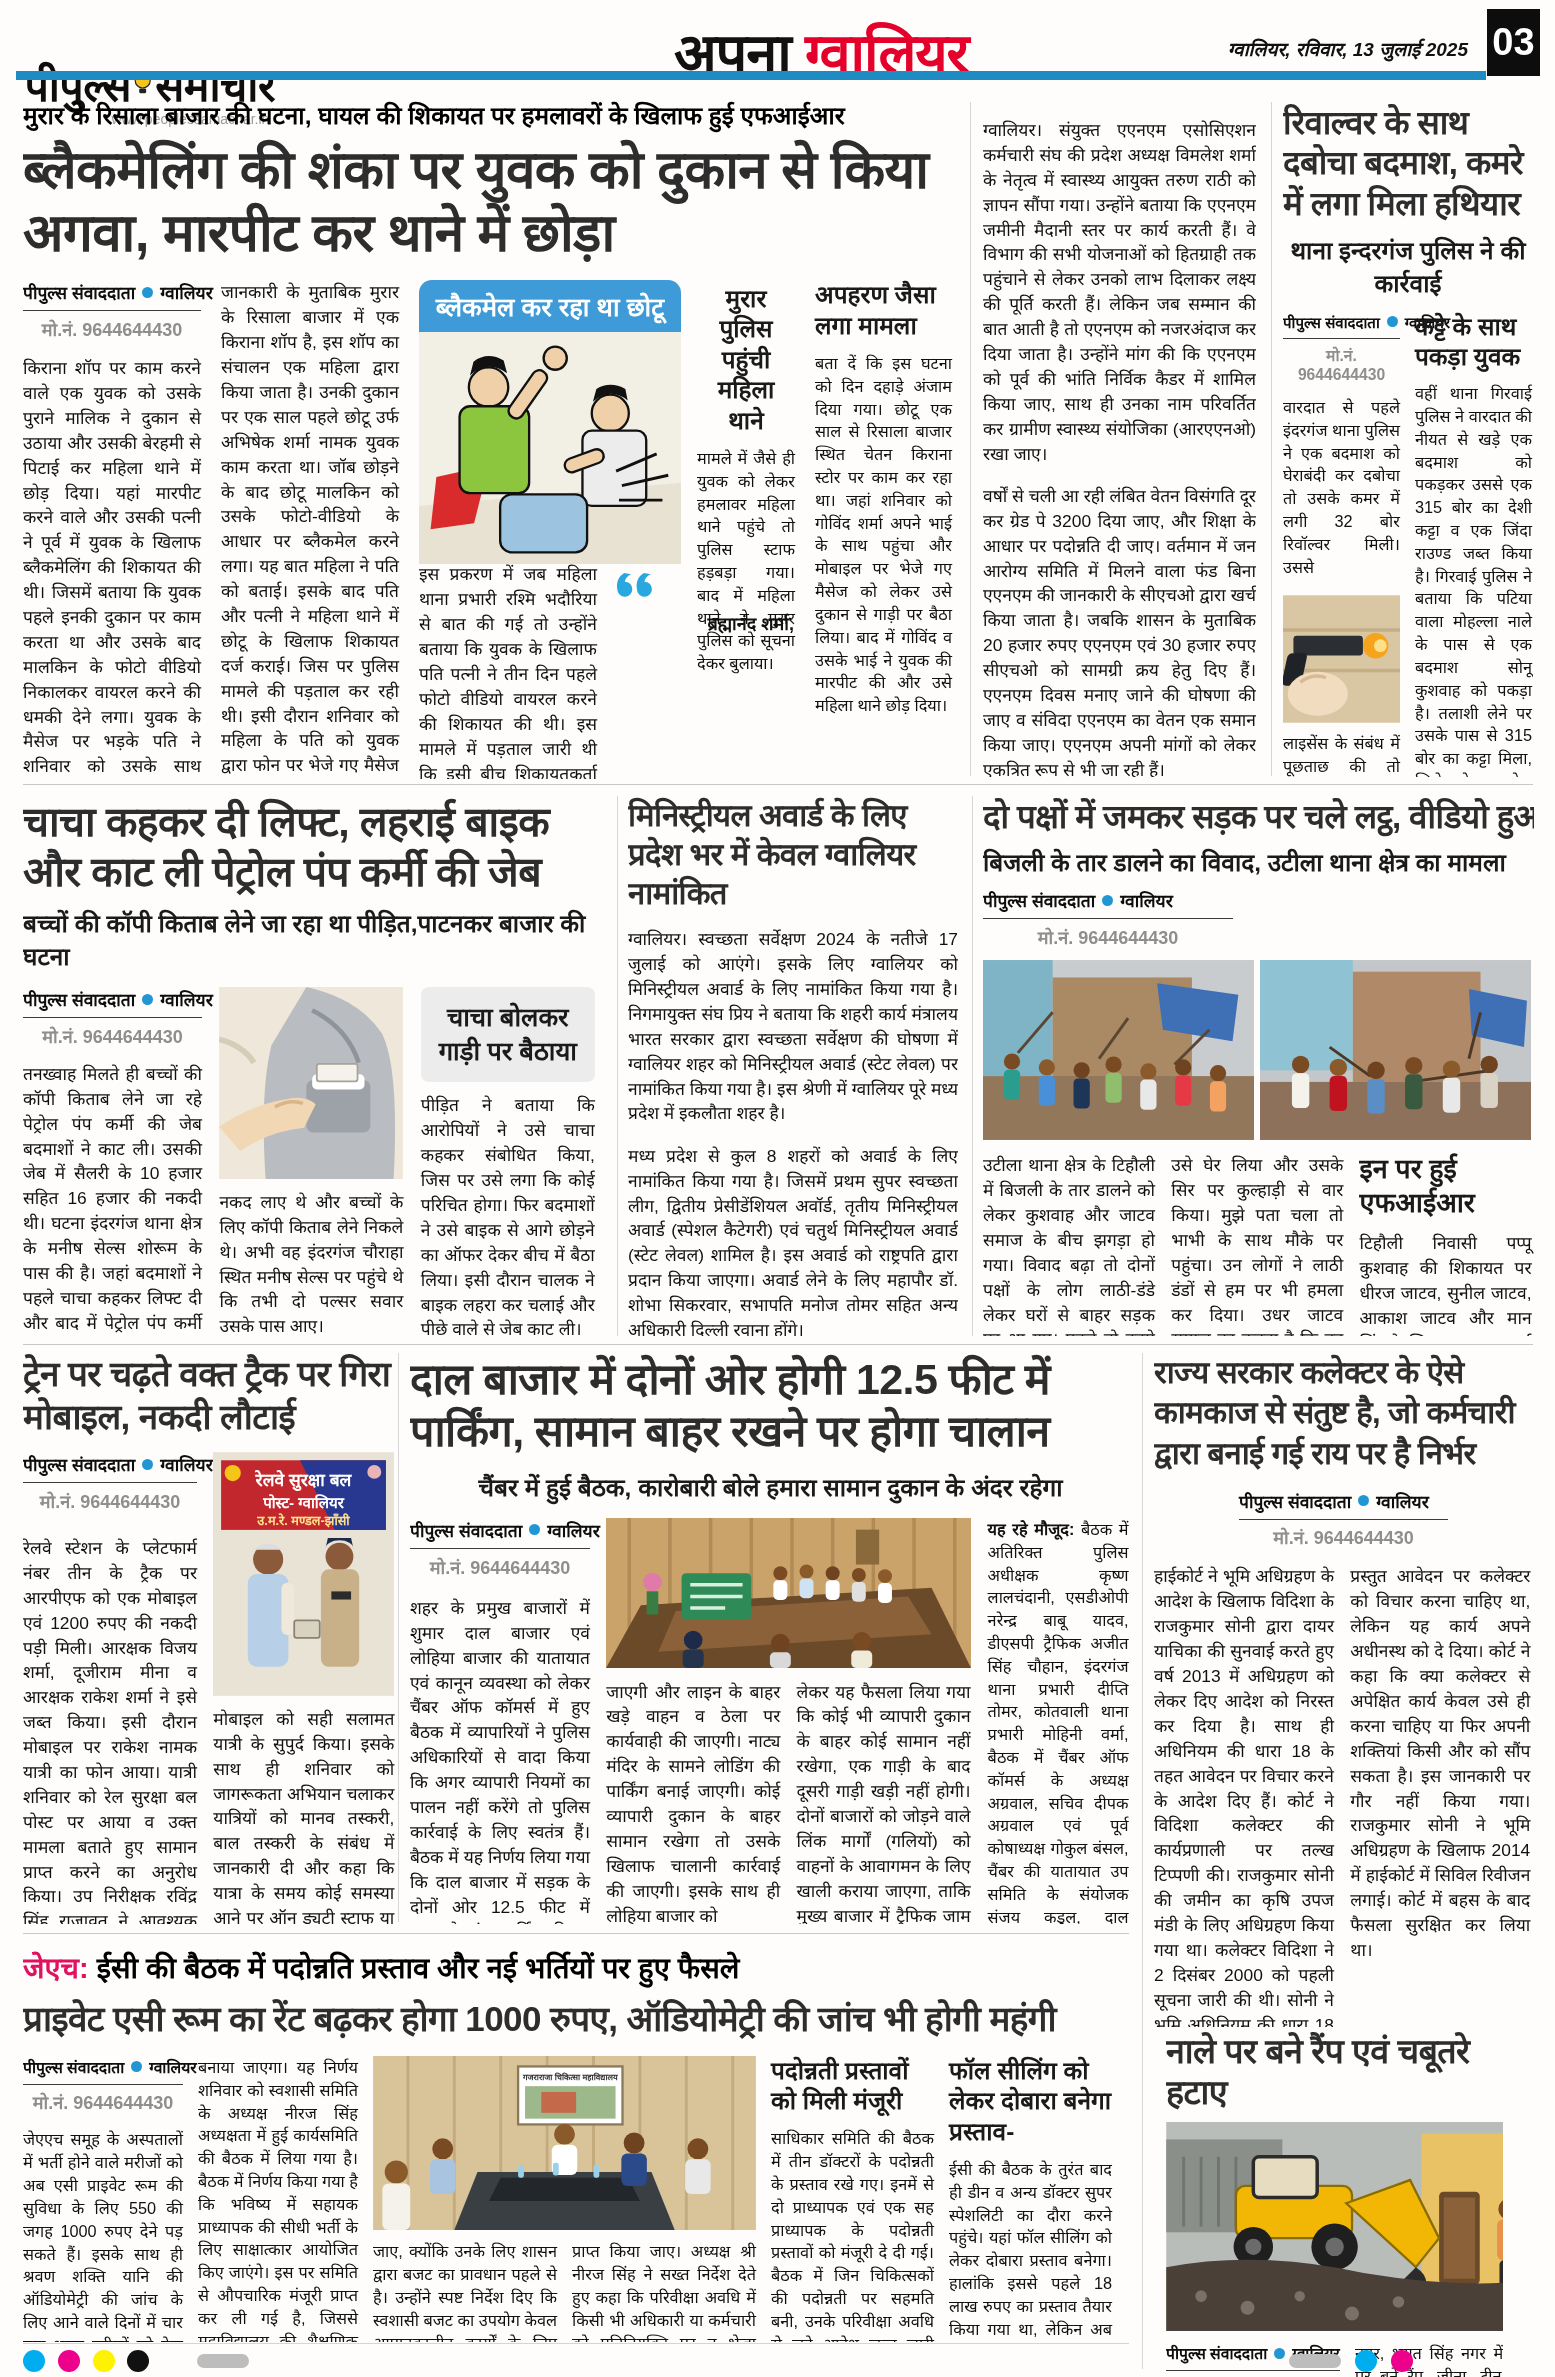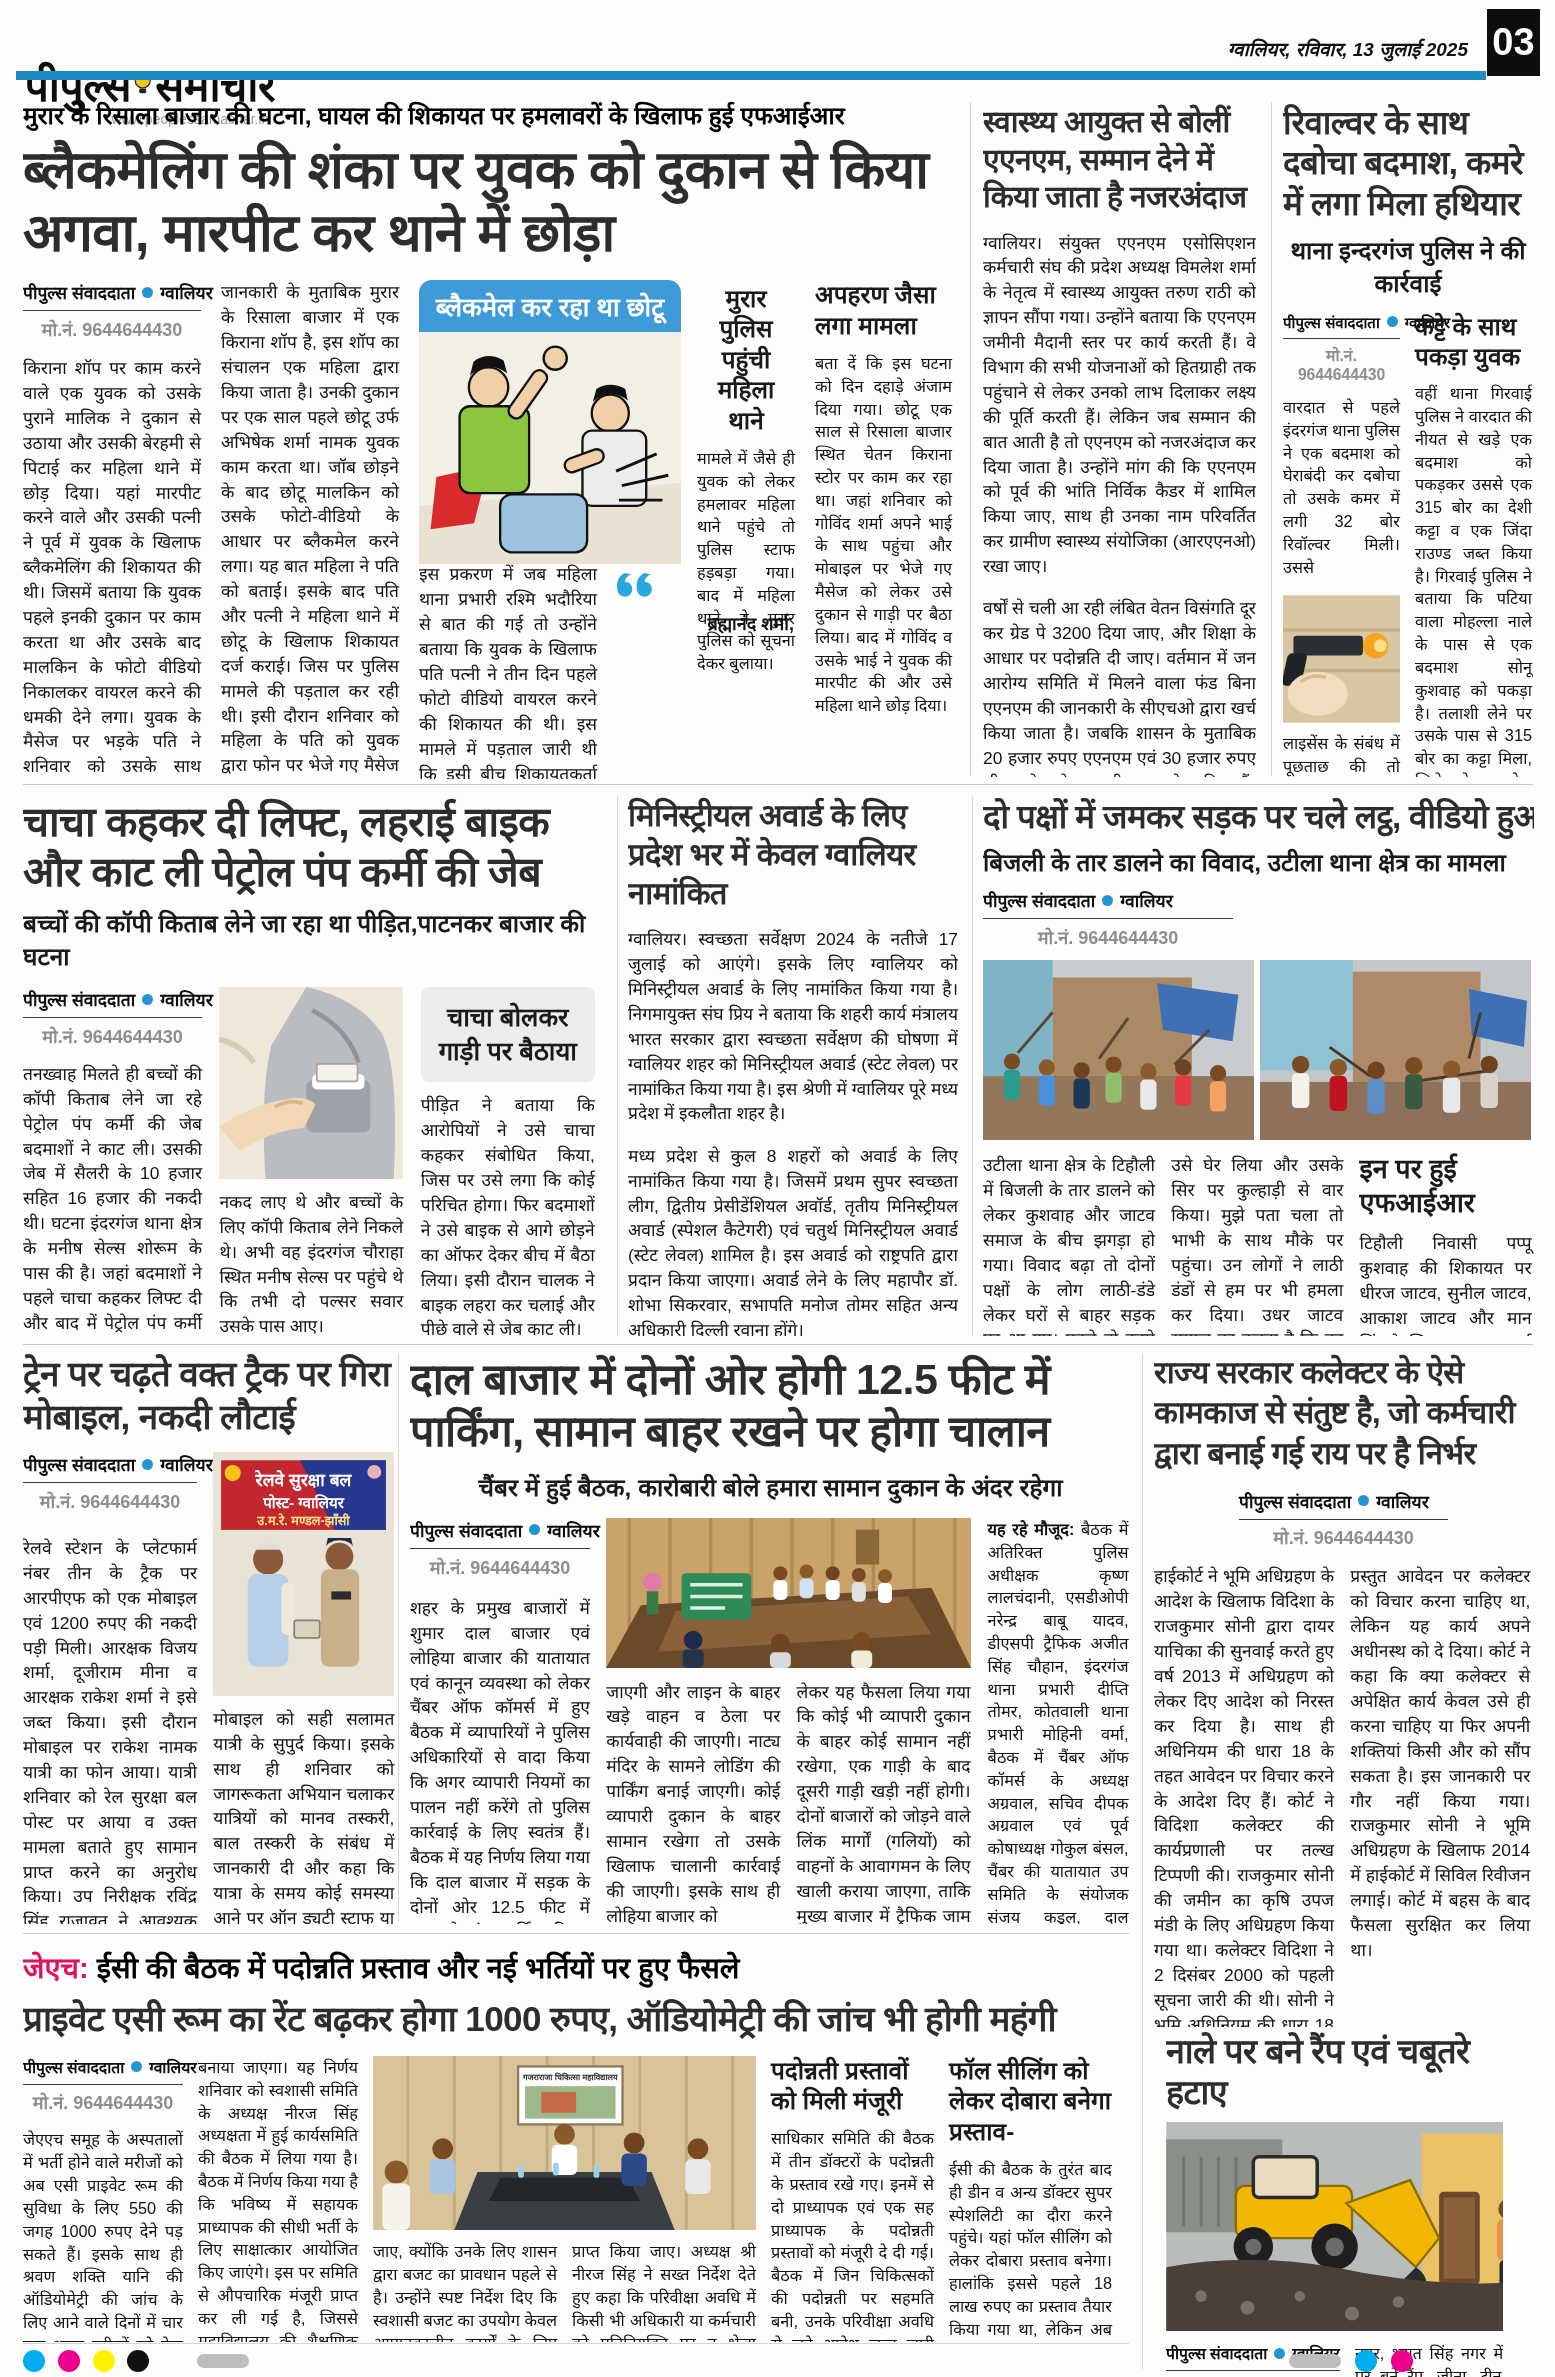--- a/index.html
+++ b/index.html
@@ -65,20 +65,24 @@
       <span>पीपुल्स</span>
       <svg width="17.4" height="27" viewBox="0 0 30 46">
         <circle cx="15" cy="16" r="13" fill="#f5c518" stroke="#222" stroke-width="2"></circle>
         <rect x="9" y="30" width="12" height="8" rx="2" fill="#222"></rect>
       </svg>
       <span>समाचार</span>
     </div>
     <div class="website">www.peoplessamachar.in</div>
   </div>
 
+  <div class="abs edition" style="left:674px;top:12.8px;">
+    <span>अपना</span>
+    <span class="red">ग्वालियर</span>
+  </div>
 
   <div class="abs dateline" style="right:87px;top:36px;">ग्वालियर, रविवार, 13 जुलाई 2025</div>
   <div class="abs pagebox" style="right:15px;top:9.3px;">03</div>
   <div class="abs bluebar" style="left:16.3px;top:71px;width:1470px;"></div>
 
   <div class="abs vrule" style="left:970px;top:102px;height:674px;"></div>
   <div class="abs vrule" style="left:1271px;top:102px;height:674px;"></div>
   <div class="abs hrule" style="left:23px;top:784px;width:1510px;"></div>
   <div class="abs vrule" style="left:617px;top:796px;height:540px;"></div>
   <div class="abs vrule" style="left:972px;top:796px;height:540px;"></div>
@@ -148,21 +152,20 @@
       </div>
 
       <div style="width:137px;flex:0 0 auto;">
         <div class="smallhead">अपहरण जैसा लगा मामला</div>
         <p class="body-sm" style="margin-top:10.5px;">बता दें कि इस घटना को दिन दहाड़े अंजाम दिया गया। छोटू एक साल से रिसाला बाजार स्थित चेतन किराना स्टोर पर काम कर रहा था। जहां शनिवार को गोविंद शर्मा अपने भाई के साथ पहुंचा और मोबाइल पर भेजे गए मैसेज को लेकर उसे दुकान से गाड़ी पर बैठा लिया। बाद में गोविंद व उसके भाई ने युवक की मारपीट की और उसे महिला थाने छोड़ दिया।</p>
       </div>
     </div>
   </div>
 
   <div class="abs" style="left:983px;top:103px;width:273px;height:674px;overflow:hidden;">
-    <div class="hl h-col">स्वास्थ्य आयुक्त से बोलीं एएनएम, सम्मान देने में किया जाता है नजरअंदाज</div>
     <p class="body-text" style="margin-top:15px;">ग्वालियर। संयुक्त एएनएम एसोसिएशन कर्मचारी संघ की प्रदेश अध्यक्ष विमलेश शर्मा के नेतृत्व में स्वास्थ्य आयुक्त तरुण राठी को ज्ञापन सौंपा गया। उन्होंने बताया कि एएनएम जमीनी मैदानी स्तर पर कार्य करती हैं। वे विभाग की सभी योजनाओं को हितग्राही तक पहुंचाने से लेकर उनको लाभ दिलाकर लक्ष्य की पूर्ति करती हैं। लेकिन जब सम्मान की बात आती है तो एएनएम को नजरअंदाज कर दिया जाता है। उन्होंने मांग की कि एएनएम को पूर्व की भांति निर्विक कैडर में शामिल किया जाए, साथ ही उनका नाम परिवर्तित कर ग्रामीण स्वास्थ्य संयोजिका (आरएएनओ) रखा जाए।</p>
     <p class="body-text">वर्षों से चली आ रही लंबित वेतन विसंगति दूर कर ग्रेड पे 3200 दिया जाए, और शिक्षा के आधार पर पदोन्नति दी जाए। वर्तमान में जन आरोग्य समिति में मिलने वाला फंड बिना एएनएम की जानकारी के सीएचओ द्वारा खर्च किया जाता है। जबकि शासन के मुताबिक 20 हजार रुपए एएनएम एवं 30 हजार रुपए सीएचओ को सामग्री क्रय हेतु दिए हैं। एएनएम दिवस मनाए जाने की घोषणा की जाए व संविदा एएनएम का वेतन एक समान किया जाए। एएनएम अपनी मांगों को लेकर एकत्रित रूप से भी जा रही हैं।</p>
   </div>
 
   <div class="abs" style="left:1283px;top:103px;width:250px;height:674px;overflow:hidden;">
     <div class="hl h-rev">रिवाल्वर के साथ दबोचा बदमाश, कमरे में लगा मिला हथियार</div>
     <div class="subhead" style="text-align:center;margin-top:9.3px;">थाना इन्दरगंज पुलिस ने की कार्रवाई</div>
     <div class="row" style="margin-top:12.8px;gap:15px;">
       <div style="width:117px;flex:0 0 auto;">
         <div class="byl" style="font-size:15px;">

